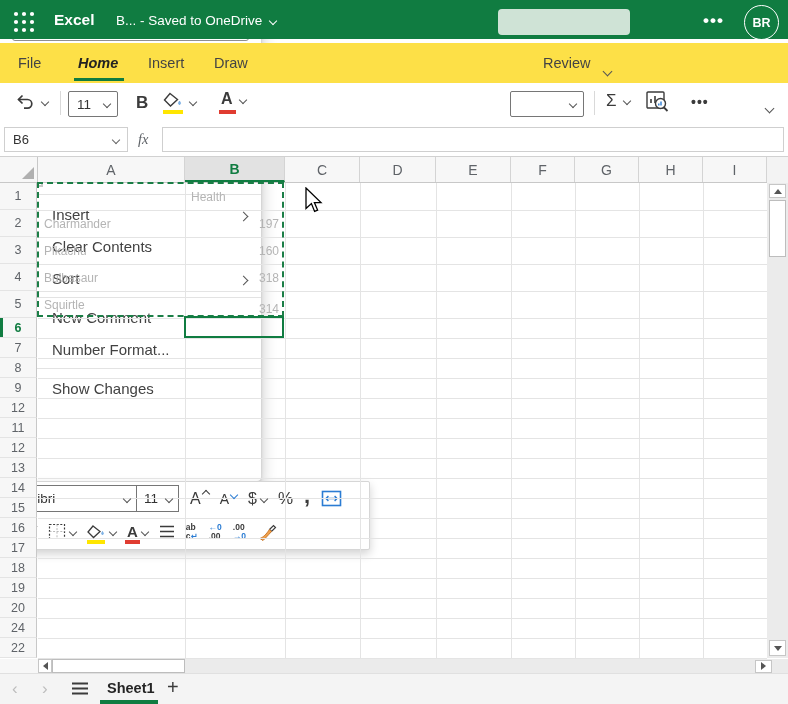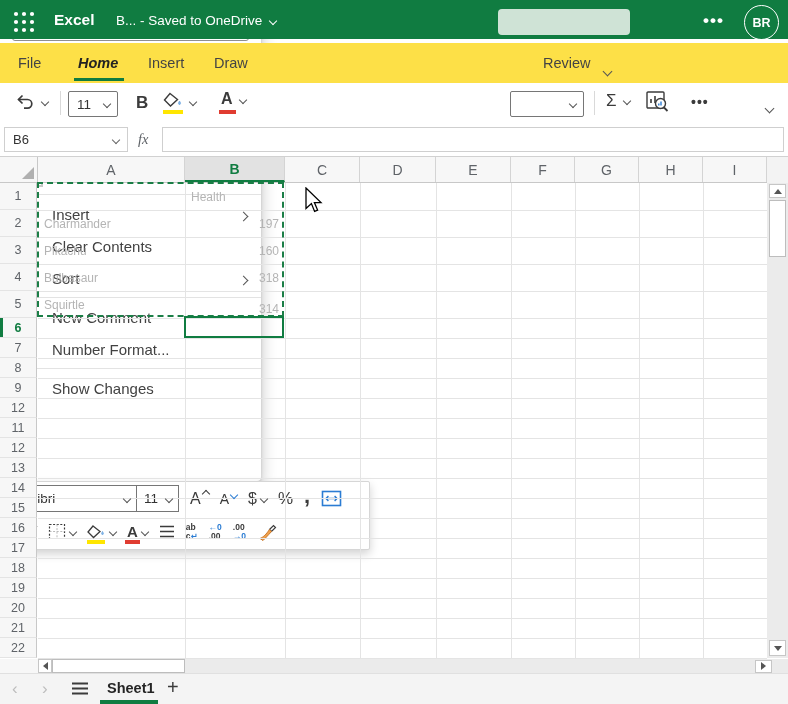--- a/index.html
+++ b/index.html
@@ -233,21 +233,21 @@
       <div class="rowhdr" style="top: 418px; height: 20px;">11</div>
       <div class="rowhdr" style="top: 438px; height: 20px;">12</div>
       <div class="rowhdr" style="top: 458px; height: 20px;">13</div>
       <div class="rowhdr" style="top: 478px; height: 20px;">14</div>
       <div class="rowhdr" style="top: 498px; height: 20px;">15</div>
       <div class="rowhdr" style="top: 518px; height: 20px;">16</div>
       <div class="rowhdr" style="top: 538px; height: 20px;">17</div>
       <div class="rowhdr" style="top: 558px; height: 20px;">18</div>
       <div class="rowhdr" style="top: 578px; height: 20px;">19</div>
       <div class="rowhdr" style="top: 598px; height: 20px;">20</div>
-      <div class="rowhdr" style="top: 618px; height: 20px;">21</div>
+      <div class="rowhdr" style="top: 618px; height: 20px;">24</div>
       <div class="rowhdr" style="top: 638px; height: 20px;">22</div>
       <div class="gl" style="left: 185px; top: 182px; width: 1px; height: 476px;"></div>
       <div class="gl" style="left: 285px; top: 182px; width: 1px; height: 476px;"></div>
       <div class="gl" style="left: 360px; top: 182px; width: 1px; height: 476px;"></div>
       <div class="gl" style="left: 436px; top: 182px; width: 1px; height: 476px;"></div>
       <div class="gl" style="left: 511px; top: 182px; width: 1px; height: 476px;"></div>
       <div class="gl" style="left: 575px; top: 182px; width: 1px; height: 476px;"></div>
       <div class="gl" style="left: 639px; top: 182px; width: 1px; height: 476px;"></div>
       <div class="gl" style="left: 703px; top: 182px; width: 1px; height: 476px;"></div>
       <div class="gl" style="left: 767px; top: 182px; width: 1px; height: 476px;"></div>

